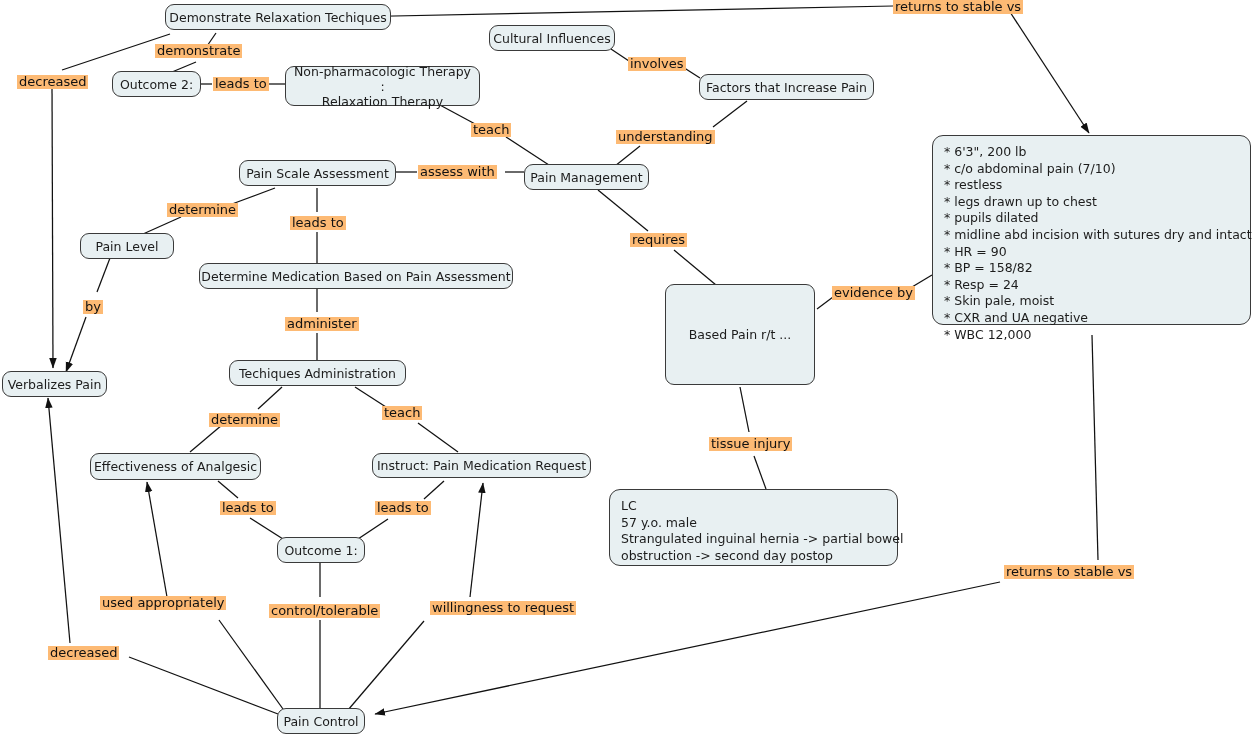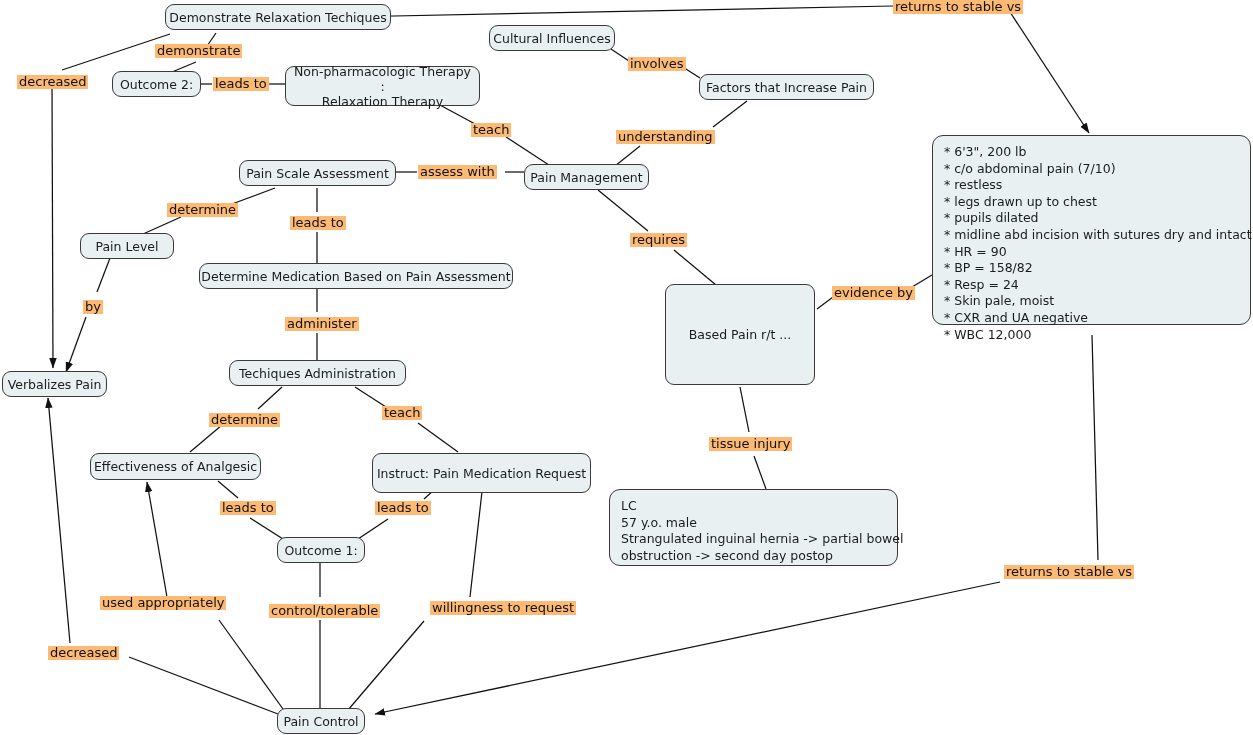--- a/index.html
+++ b/index.html
@@ -175,21 +175,21 @@
   <div class="node" style="left:80px; top:233px; width:94px; height:26px;">Pain Level</div>
 
   <div class="node" style="left:161px; top:263px; width:314px; height:26px;margin-left:38px;">Determine Medication Based on Pain Assessment</div>
 
   <div class="node" style="left:2px; top:371px; width:105px; height:26px;">Verbalizes Pain</div>
 
   <div class="node" style="left:229px; top:360px; width:177px; height:26px;">Techiques Administration</div>
 
   <div class="node" style="left:90px; top:453px; width:171px; height:27px;">Effectiveness of Analgesic</div>
 
-  <div class="node" style="left:372px; top:453px; width:219px; height:40px;">Instruct: Pain Medication Request</div>
+  <div class="node" style="left:372px; top:453px; width:219px; height:25px;">Instruct: Pain Medication Request</div>
 
   <div class="node" style="left:277px; top:537px; width:88px; height:26px;">Outcome 1:</div>
 
   <div class="node blank" style="left:665px; top:284px; width:150px; height:101px;">Based Pain r/t ...</div>
 
   <div class="node" style="left:277px; top:708px; width:88px; height:26px;">Pain Control</div>
 
   <div class="node textblock" style="left:932px; top:135px; width:319px; height:190px;">* 6'3", 200 lb
 * c/o abdominal pain (7/10)
 * restless

